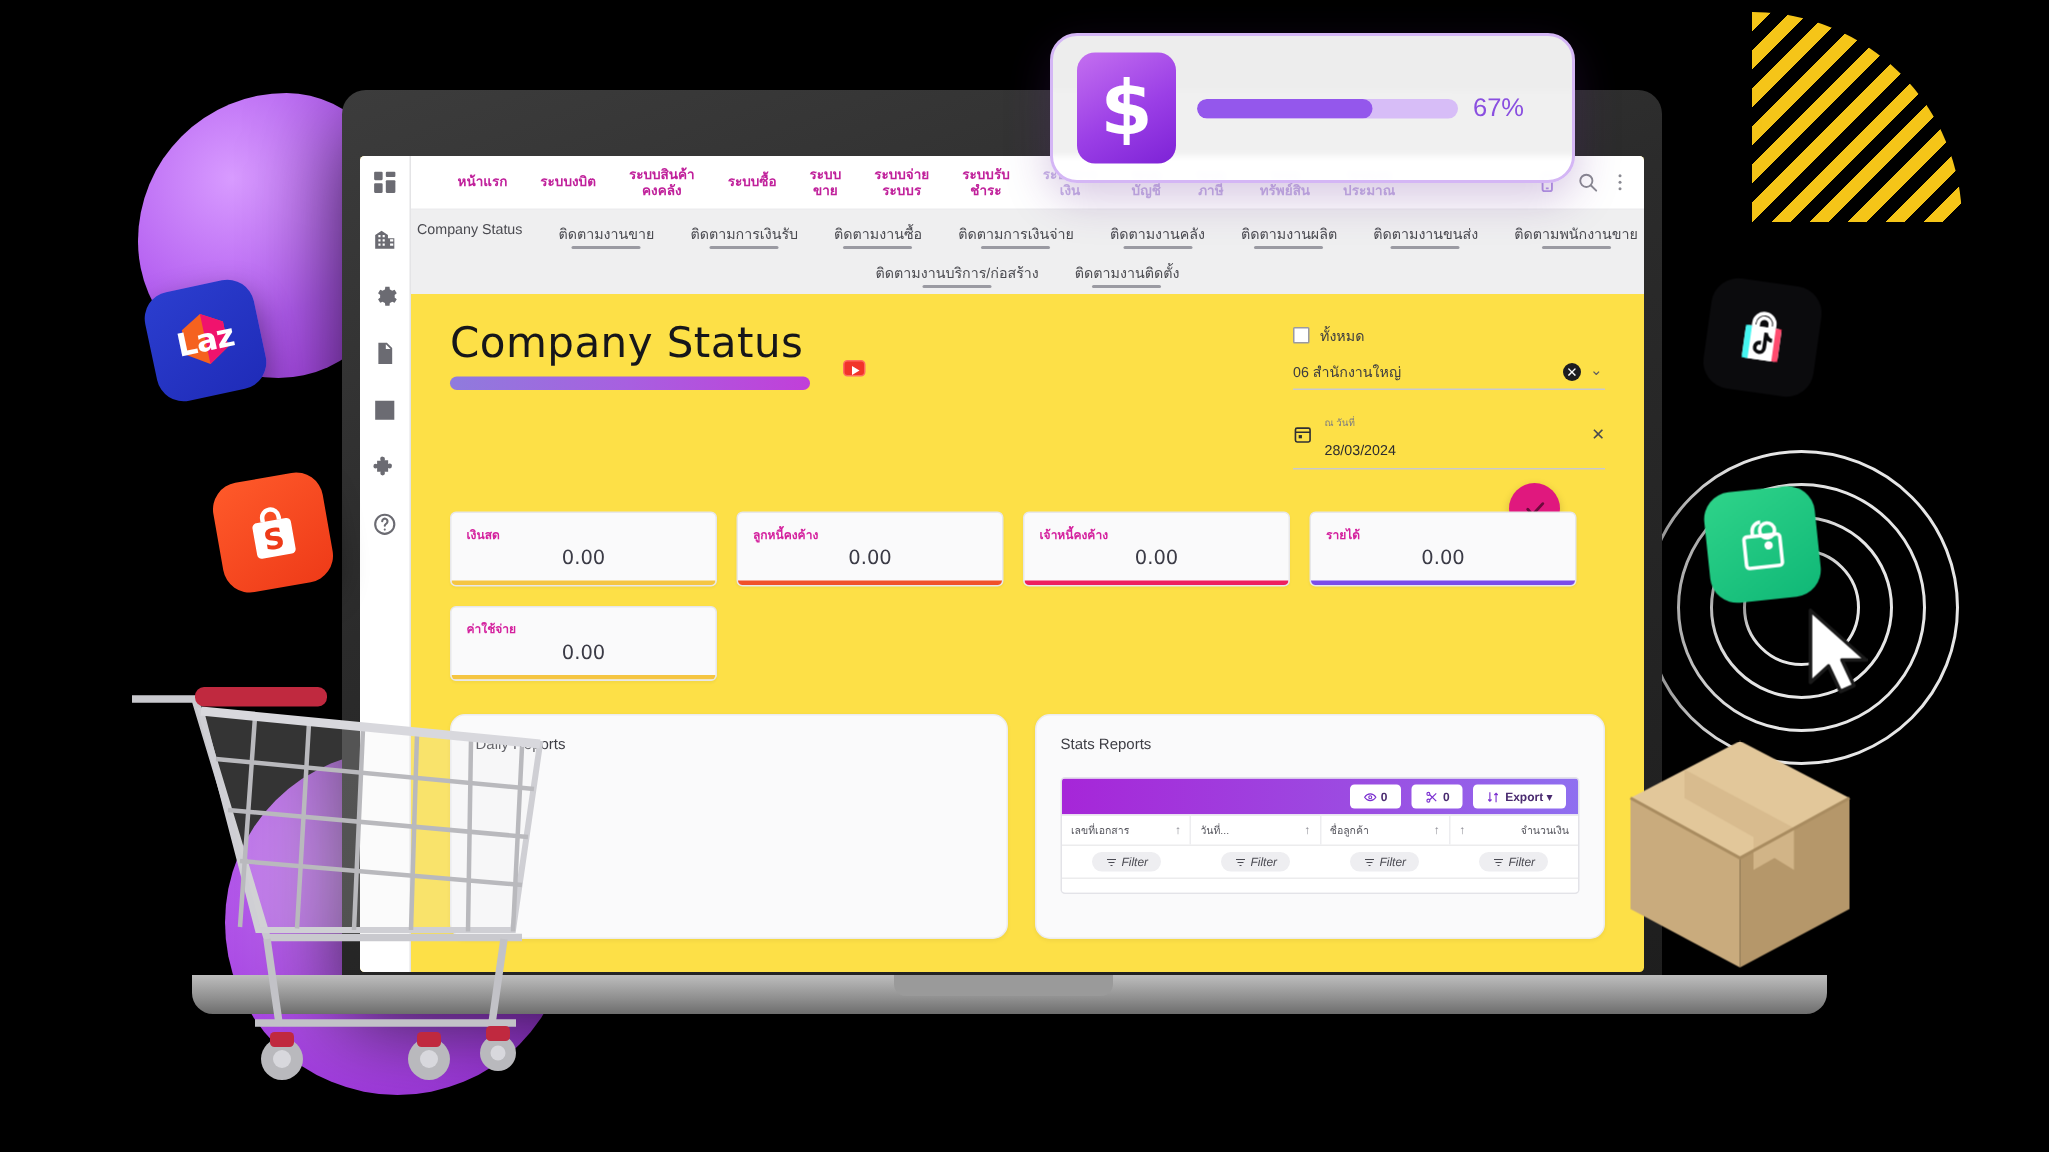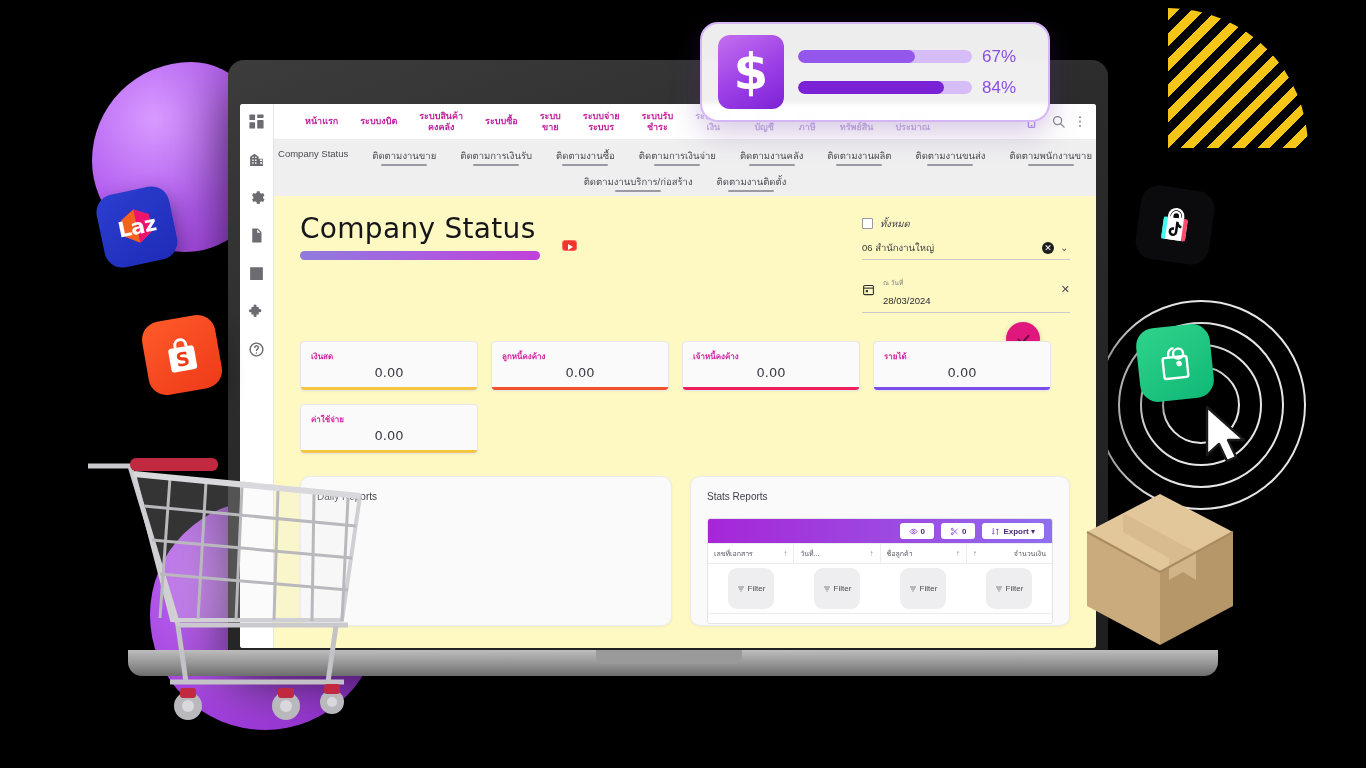--- a/index.html
+++ b/index.html
@@ -49,21 +49,21 @@
     position: absolute; left: 128px; top: 650px; width: 1090px; height: 26px;
     background: linear-gradient(180deg, #bdbdbd 0%, #8f8f8f 60%, #6d6d6d 100%);
     border-radius: 0 0 14px 14px;
   }
   .laptop-notch {
     position: absolute; left: 596px; top: 650px; width: 146px; height: 14px;
     background: #9a9a9a; border-radius: 0 0 8px 8px;
   }
 
   
-  .app { display: flex; width: 100%; height: 100%; background: #fef9c3; }
+  .app { display: flex; width: 100%; height: 100%; background: #fde047; }
   .sidebar {
     width: 34px; background: #fff; border-right: 1px solid #e4e4e6;
     display: flex; flex-direction: column; align-items: center;
     padding-top: 9px; gap: 21px; flex: 0 0 34px;
   }
   .side-ico { width: 17px; height: 17px; color: #6b6b72; cursor: pointer; }
   .side-ico svg { width: 100%; height: 100%; display: block; }
 
   .content { flex: 1; display: flex; flex-direction: column; min-width: 0; }
 
@@ -113,21 +113,21 @@
     border-radius: 3px; position: relative; border: 1px solid #ff6b60;
   }
   .yt-ico::after {
     content: ""; position: absolute; left: 5px; top: 2.5px;
     border-left: 5px solid #fff; border-top: 3px solid transparent; border-bottom: 3px solid transparent;
   }
 
   .filters {
     margin-left: auto; width: 208px; padding-top: 4px;
   }
-  .filter-check { display: flex; align-items: center; gap: 7px; font-size: 9.5px; color: #3b3b40; font-style: italic; }
+  .filter-check { display: flex; align-items: center; gap: 7px; font-size: 9.5px; color: #3b3b40; }
   .cbox { width: 11px; height: 11px; border: 1.4px solid #9a9aa2; border-radius: 1px; background: #fff; }
   .filter-row {
     margin-top: 9px; display: flex; align-items: center; gap: 6px;
     border-bottom: 1px solid #c9c9cf; padding-bottom: 4px; font-size: 9.5px; color: #3b3b40;
   }
   .clear-dot {
     margin-left: auto; width: 12px; height: 12px; border-radius: 50%; background: #1d1d20;
     color: #fff; font-size: 9px; line-height: 12px; text-align: center; cursor: pointer; font-weight: 700;
   }
   .chev { width: 10px; color: #5a5a60; cursor: pointer; font-size: 10px; }
@@ -189,22 +189,22 @@
   .mt-cols { display: flex; background: #fff; border-top: 1px solid #ececed; }
   .mt-col {
     flex: 1; padding: 4px 6px; font-size: 7px; color: #56565e;
     border-right: 1px solid #ededf0; display: flex; align-items: center; gap: 4px;
   }
   .mt-col:last-child { border-right: none; }
   .mt-col .sortico { font-size: 8px; color: #8b8b93; margin-left: auto; }
   .mt-filters { display: flex; background: #fff; border-top: 1px solid #ececed; padding: 4px 0; }
   .mt-fcell { flex: 1; display: flex; justify-content: center; }
   .filter-chip {
-    background: #eeeef1; border-radius: 9px; padding: 16px 9px; font-size: 8px;
-    color: #4b4b53; display: flex; align-items: center; gap: 3px; cursor: pointer;
+    background: #eeeef1; border-radius: 9px; padding: 2px 9px; font-size: 8px;
+    color: #4b4b53; display: flex; align-items: center; gap: 3px; cursor: pointer; font-style: italic;
   }
   .filter-chip svg { width: 8px; height: 8px; }
   .mt-body { height: 10px; background: #fff; border-top: 1px solid #ececed; }
 
   
   .float-card {
     position: absolute; left: 700px; top: 22px; width: 350px; height: 100px;
     background: rgba(255,255,255,.93); border: 2px solid #d4b6f5; border-radius: 18px;
     padding: 12px 16px; display: flex; align-items: center; gap: 14px;
     box-shadow: 0 10px 30px rgba(90,30,140,.25); backdrop-filter: blur(2px);
@@ -564,26 +564,20 @@
   <div class="float-card">
     <div class="dollar-tile">
       <span>$</span>
     </div>
     <div class="bars">
       <div class="bar-row">
         <div class="bar-track">
             <div class="bar-fill" style="width:67%;background:#9457ec"></div>
           </div>
         <div class="bar-pct">67%</div>
-      </div>
-      <div class="bar-row">
-        <div class="bar-track">
-            <div class="bar-fill" style="width:84%;background:#7a22d6"></div>
-          </div>
-        <div class="bar-pct">84%</div>
       </div>
     </div>
   </div>
 
   <div class="badge badge-laz">
     <svg viewBox="0 0 48 48">
         <path d="M24 6l14 8v17l-14 9-14-9V14z" fill="#f5621f"></path>
         <path d="M24 6l14 8v17l-14 9z" fill="#f0136d"></path>
       </svg>
     <span class="laz-text">Laz</span>

